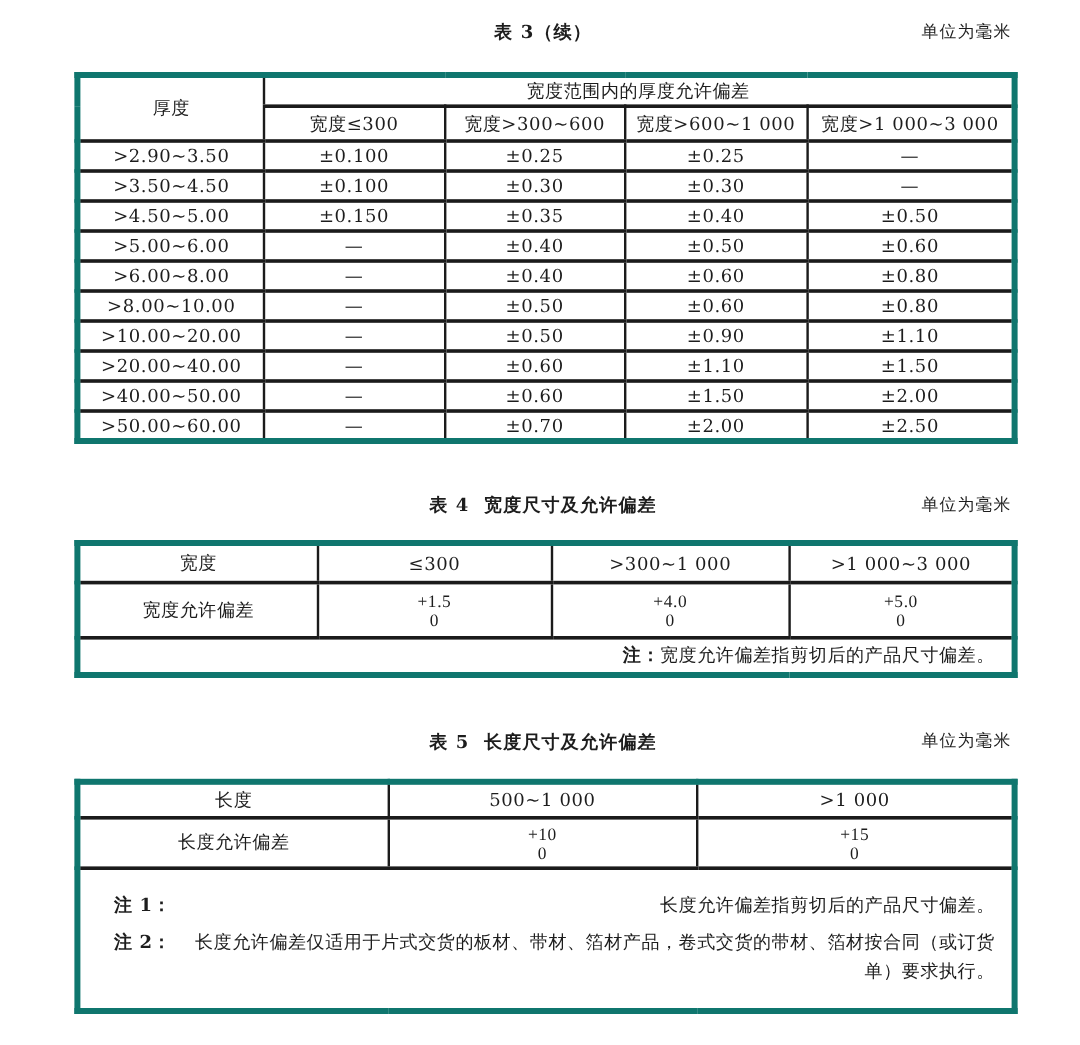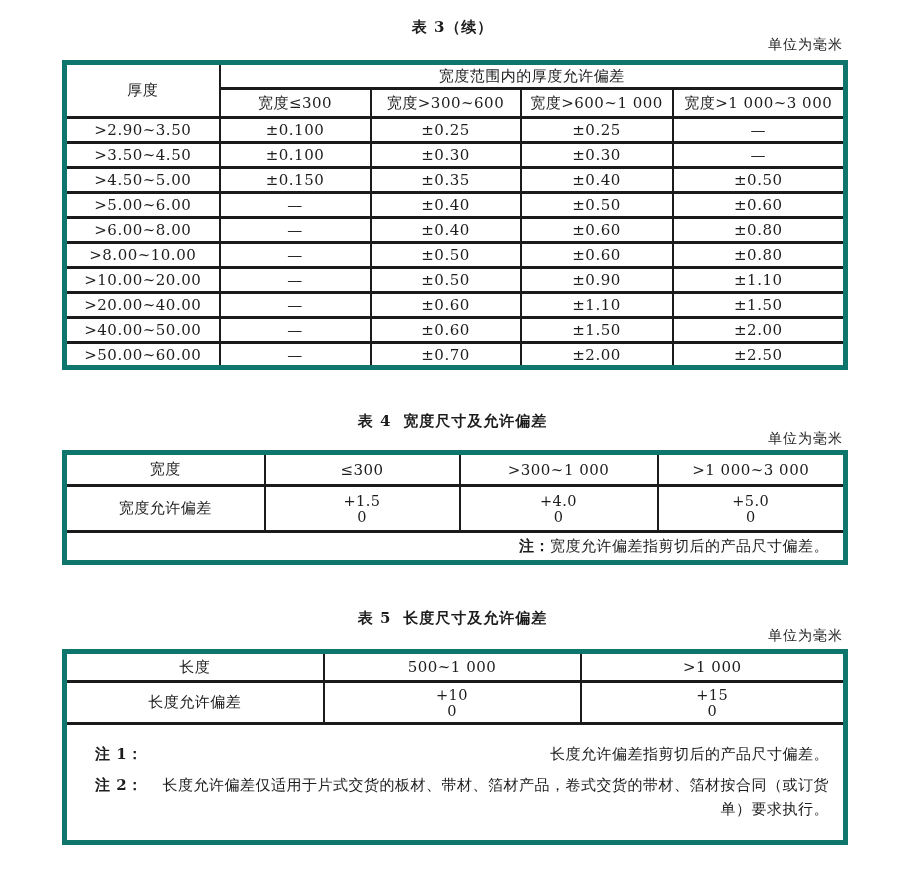--- a/index.html
+++ b/index.html
@@ -26,21 +26,21 @@
     line-height: 20px;
     height: 20px;
   }
   .caption-row .cap {
     font-weight: bold;
     letter-spacing: 1px;
   }
   .caption-row .cap .cap-label { margin-right: 12px; }
   .caption-row .unit {
     position: absolute;
-    right: 0; top: 17px;
+    right: 0; top: 0;
     font-weight: normal;
     font-size: 14px;
     letter-spacing: 1px;
   }
   .mt-top   { margin-top: 17px; }
   .mt-t3    { margin-top: 23px; }
   .mt-cap4  { margin-top: 41px; }
   .mt-t4    { margin-top: 19px; }
   .mt-cap5  { margin-top: 43px; }
   .mt-t5    { margin-top: 21px; }
@@ -89,21 +89,21 @@
     line-height: 24px;
   }
   .note-line .note-label { flex: 0 0 auto; white-space: nowrap; margin-right: 2px; }
   .note-line .note-text  { flex: 1 1 auto; text-align: right; }
   .stack {
     display: inline-flex;
     flex-direction: column;
     line-height: 16px;
     font-size: 14.5px;
   }
-  .stack .top, .stack .bottom { display: block; text-align: center; }
+  .stack .top, .stack .bottom { display: block; text-align: center; font-family: Liberation Serif, serif; }
 </style>
 </head>
 <body>
 
 <div class="page">
 
   <div class="caption-row mt-top">
     <span class="cap">
       <span>表 3（续）</span>
     </span>

